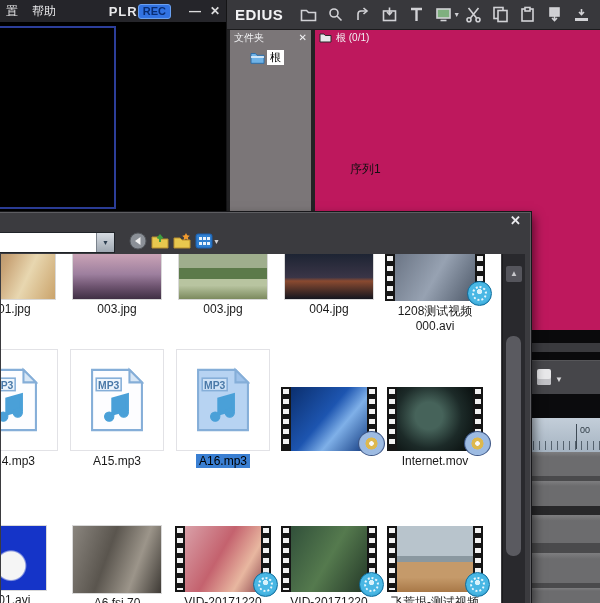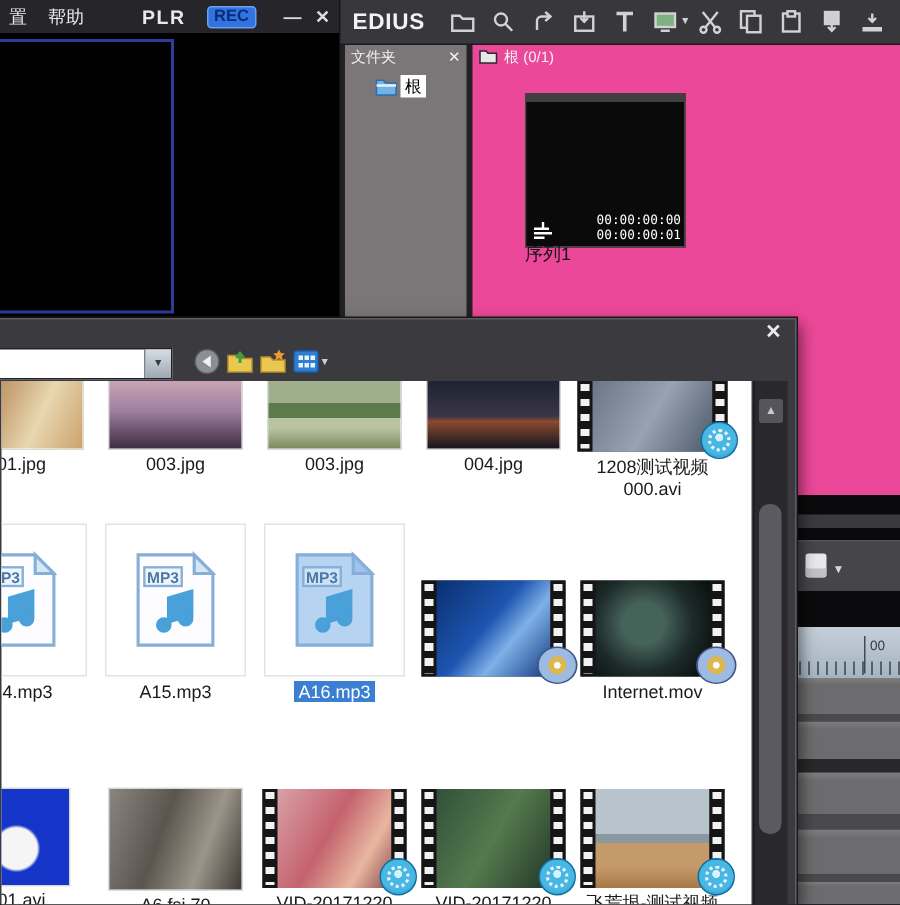--- a/index.html
+++ b/index.html
@@ -4,41 +4,41 @@
 <style>
   html,body{margin:0;padding:0;background:#101012;}
   .stage{position:relative;width:600px;height:603px;overflow:hidden;background:#141416;
          font-family:"Liberation Sans",sans-serif;}
   
   .player{position:absolute;left:0;top:0;width:226px;height:213px;background:#000;}
   .player-titlebar{height:22px;background:#25252a;display:flex;align-items:center;
         padding:0 6px;color:#e8e8ea;font-size:12px;}
   .menu-item{margin-right:14px;cursor:default;}
   .spacer{flex:1;}
-  .plr{font-weight:bold;font-size:13px;letter-spacing:1px;margin-right:14px;}
+  .plr{font-weight:bold;font-size:13px;letter-spacing:1px;margin-right:0;}
   .rec{background:#3273e2;border:1px solid #6aa0f0;border-radius:3px;color:#082d74;
        font-weight:bold;font-size:11px;padding:0 4px;line-height:13px;margin-right:9px;}
   .winbtn{color:#dcdcde;font-weight:bold;font-size:12px;margin-left:9px;}
   .preview-frame{position:absolute;left:-2px;top:26px;width:114px;height:179px;
        border:2px solid #2c3e9a;background:#000;}
   
   .edius{position:absolute;left:227px;top:0;width:373px;height:330px;background:#222224;}
   .edius-toolbar{height:29px;background:#38383c;border-bottom:1px solid #1c1c1e;
        display:flex;align-items:center;padding:0 4px;overflow:hidden;}
   .edius-logo{color:#f2f2f4;font-weight:bold;font-size:15px;letter-spacing:.5px;margin:0 12px 0 4px;}
   .tb-ic{width:17px;height:17px;margin:0 5px;flex:0 0 auto;}
   .tb-ic svg{width:17px;height:17px;stroke:#d2d2d6;fill:none;stroke-width:1.6;}
   .tb-caret{color:#cfcfd3;font-size:7px;margin-left:-4px;}
   .panel-header{height:15px;background:linear-gradient(#60
 6c7b,#454f5c);display:flex;align-items:center;
        padding:0 4px;color:#f2f2f4;font-size:10px;}
   .folders-panel{position:absolute;left:3px;top:30px;width:81px;bottom:0;background:#7b7678;}
   .folders-content{padding:5px 0 0 20px;display:flex;align-items:center;}
   .root-label{background:#fff;color:#000;font-size:11px;padding:0 3px;margin-left:2px;}
-  .bin-panel{position:absolute;left:88px;top:30px;right:0;bottom:0;background:#ec4899;}
+  .bin-panel{position:absolute;left:88px;top:30px;right:0;bottom:0;background:#be185d;}
   .clip-card{position:absolute;left:35px;top:32px;width:105px;height:96px;background:#161616;
        border:1px solid #454545;border-top:6px solid #3f3f3f;}
   .clip-inner{position:relative;width:100%;height:100%;background:#0a0a0a;}
   .tc{position:absolute;right:2px;bottom:2px;text-align:right;color:#fff;
       font:8.5px "DejaVu Sans Mono",monospace;line-height:10px;}
   .tl-glyph{position:absolute;left:4px;bottom:3px;}
   .clip-name{position:absolute;left:35px;top:131px;color:#111;font-size:12px;}
   
   .timeline{position:absolute;left:227px;top:330px;width:373px;height:273px;
        display:flex;flex-direction:column;}
@@ -99,21 +99,21 @@
        border:1px solid #3c5585;}
   .mp3-box{width:92px;height:100px;margin:0 auto;border:1px solid #e2e2e6;
        display:flex;align-items:center;justify-content:center;}
   .mp3-box svg{width:54px;height:66px;}
   .pg{fill:#fdfdff;stroke:#85aed8;stroke-width:2}
   .fold{fill:#d8e7f6;stroke:#85aed8;stroke-width:2}
   .badge{fill:#eef5fc;stroke:#85aed8;stroke-width:1.5}
   .btxt{fill:#4a79a8;font:bold 10px "Liberation Sans",sans-serif}
   .note{stroke:#4aa0d8;fill:#4aa0d8}
   .sel .pg{fill:#b7d3f2}.sel .fold{fill:#9ec2ea}.sel .badge{fill:#cfe2f6}
-  .sel .flabel span{background:#3a7fd2;color:#ffffff;padding:0 3px;}
+  .sel .flabel span{background:#3a7fd2;color:#000000;padding:0 3px;}
   
   .t-bridge{background:linear-gradient(115deg,#8a6f52,#c9a477 40%,#e8d7b0 65%,#caa36b);}
   .t-lake2{background:linear-gradient(180deg,#caa3b6,#9d7f9e 45%,#6e5470 72%,#3f2f44);}
   .t-green3{background:linear-gradient(180deg,#9fae8d 0 32%,#5c7a4a 32% 55%,#b8c4a0 55% 70%,#7c8a5e);}
   .t-dark4{background:linear-gradient(180deg,#1d2433,#3a3547 52%,#8a4a30 60%,#14161f);}
   .t-grayblur{background:linear-gradient(120deg,#6b7585,#97a2b2 50%,#4d5868);}
   .t-business{background:linear-gradient(130deg,#0b2f6e,#1d55b0 45%,#7fb0e8 65%,#123a80);}
   .t-earth{background:radial-gradient(circle at 42% 45%,#46635a 0 24%,#1c2a28 58%,#060a0a);}
   .t-cat{background:radial-gradient(circle at 50% 62%,#f5f5f5 0 26%,rgba(245,245,245,0) 30%),#1534c8;}
   .t-people{background:linear-gradient(110deg,#8a857e,#5a554e 40%,#9c958a 70%,#3e3a35);}
@@ -210,31 +210,20 @@
       </div>
     </div>
 
     <div class="bin-panel">
       <div class="panel-header">
         <svg width="13" height="11" viewBox="0 0 13 11" style="margin-right:4px">
             <path d="M1 2 h4 l1.3 1.5 h5.7 v6.5 h-11 z" fill="#e8e8ea" stroke="#2a2a2c"></path>
           </svg>
         <span>根 (0/1)</span>
       </div>
-      <div class="clip-card">
-        <div class="clip-inner">
-          <svg class="tl-glyph" width="14" height="13" viewBox="0 0 14 13">
-            <path d="M7 0 v4 M1 4.5 h10 M1 7.5 h12 M1 10.5 h7" stroke="#fff" stroke-width="1.6"></path>
-          </svg>
-          <div class="tc">
-            <div>00:00:00:00</div>
-            <div>00:00:00:01</div>
-          </div>
-        </div>
-      </div>
       <div class="clip-name">序列1</div>
     </div>
   </div>
 
   <div class="timeline">
     <div class="ts1"></div>
     <div class="ts2"></div>
     <div class="ts3"></div>
     <div class="tl-toolbar">
       <span class="tl-tool-ic"></span>

